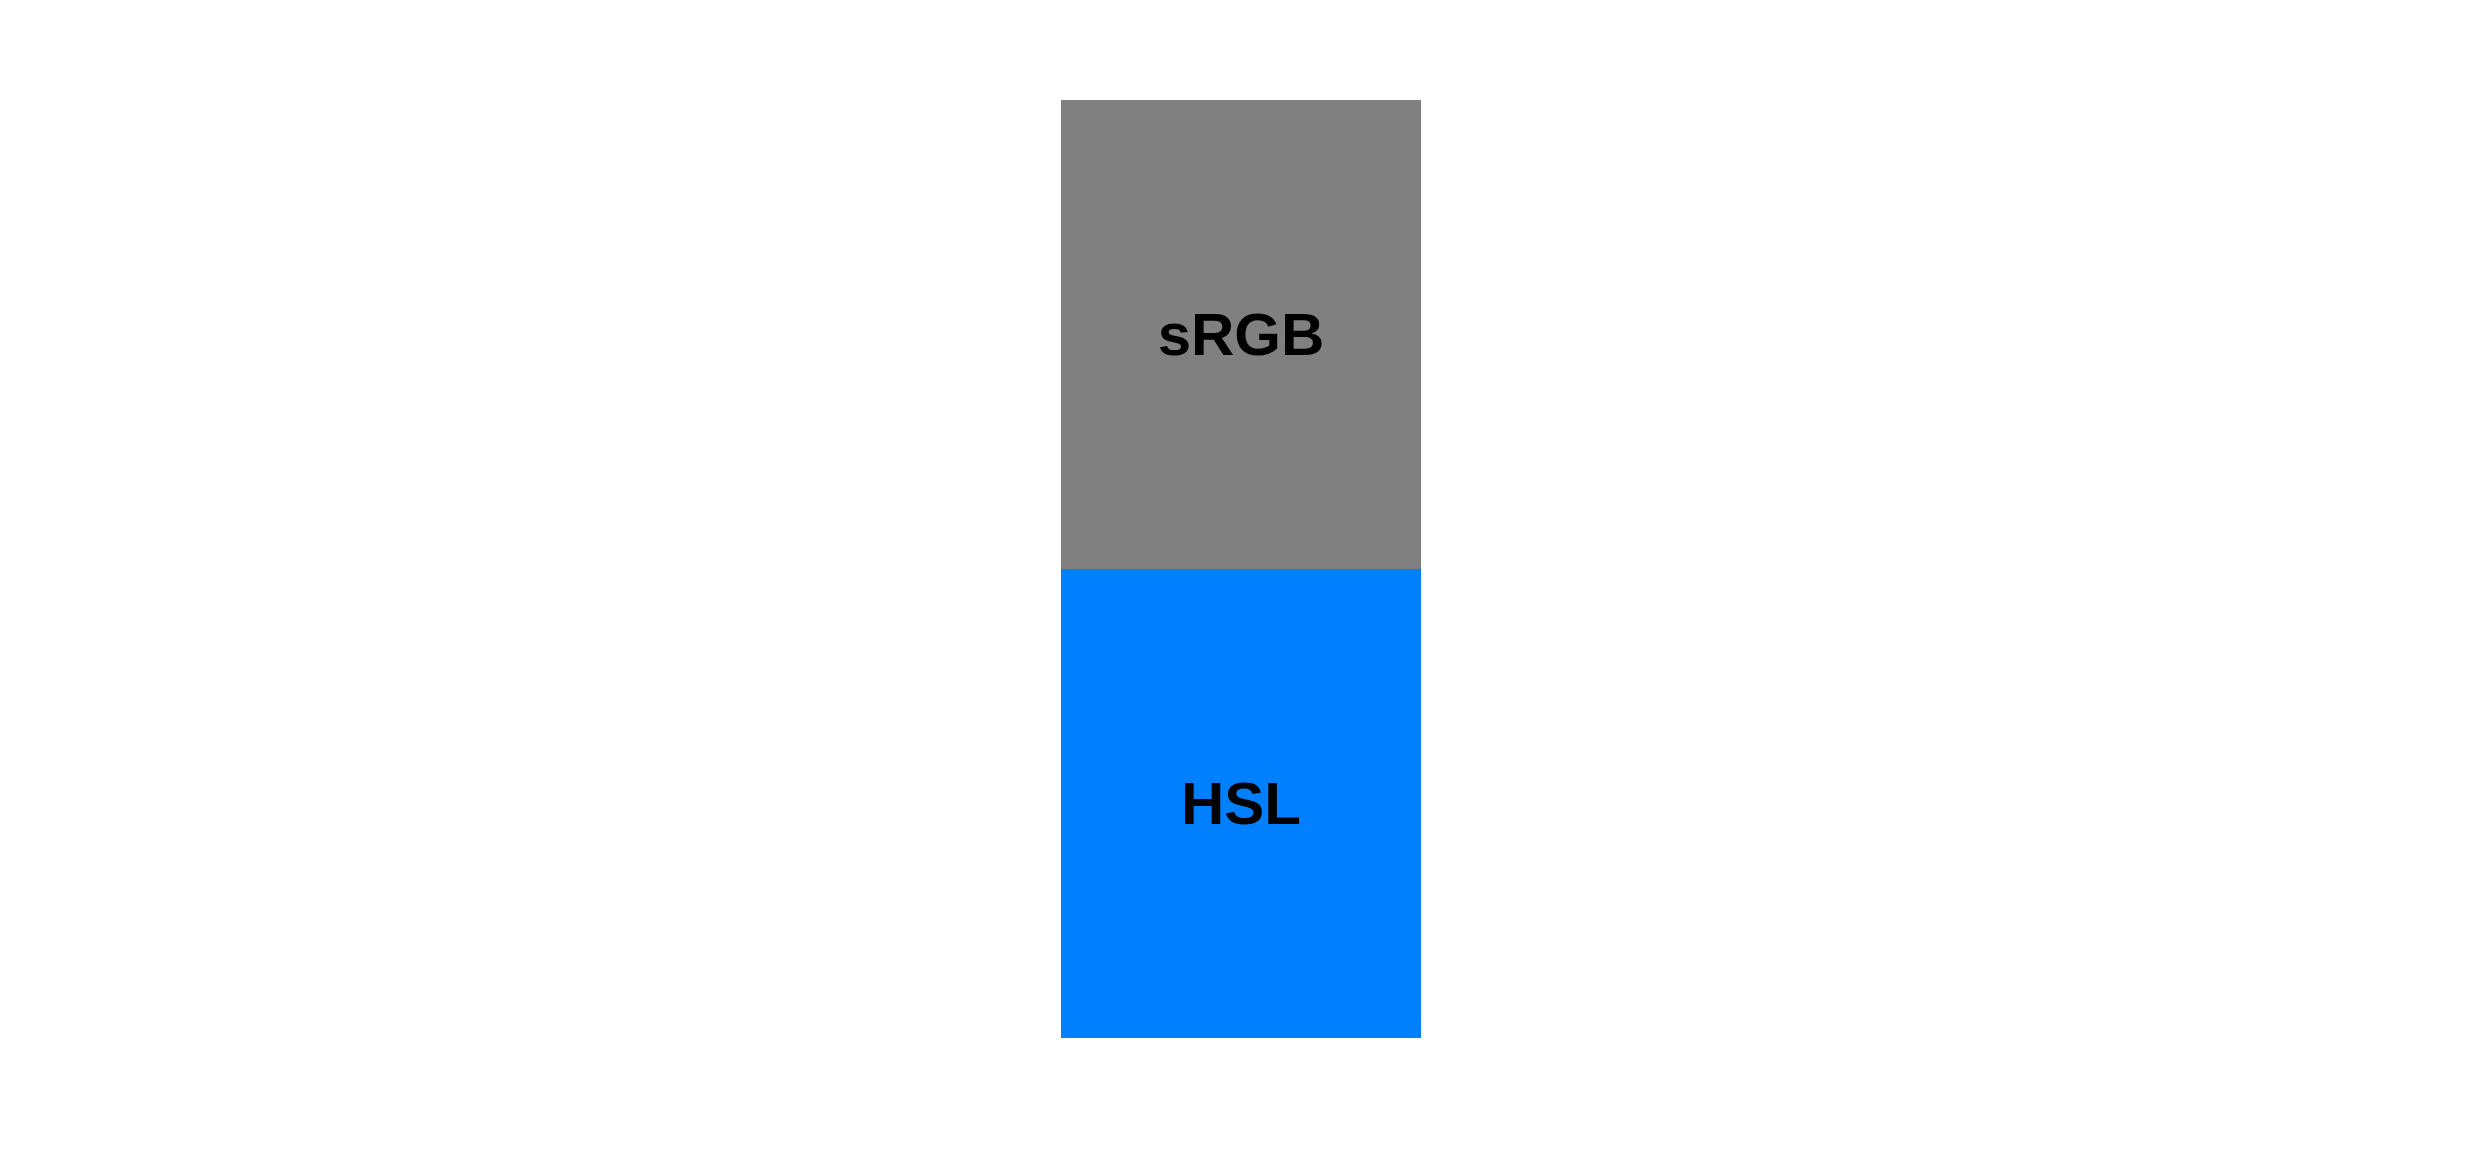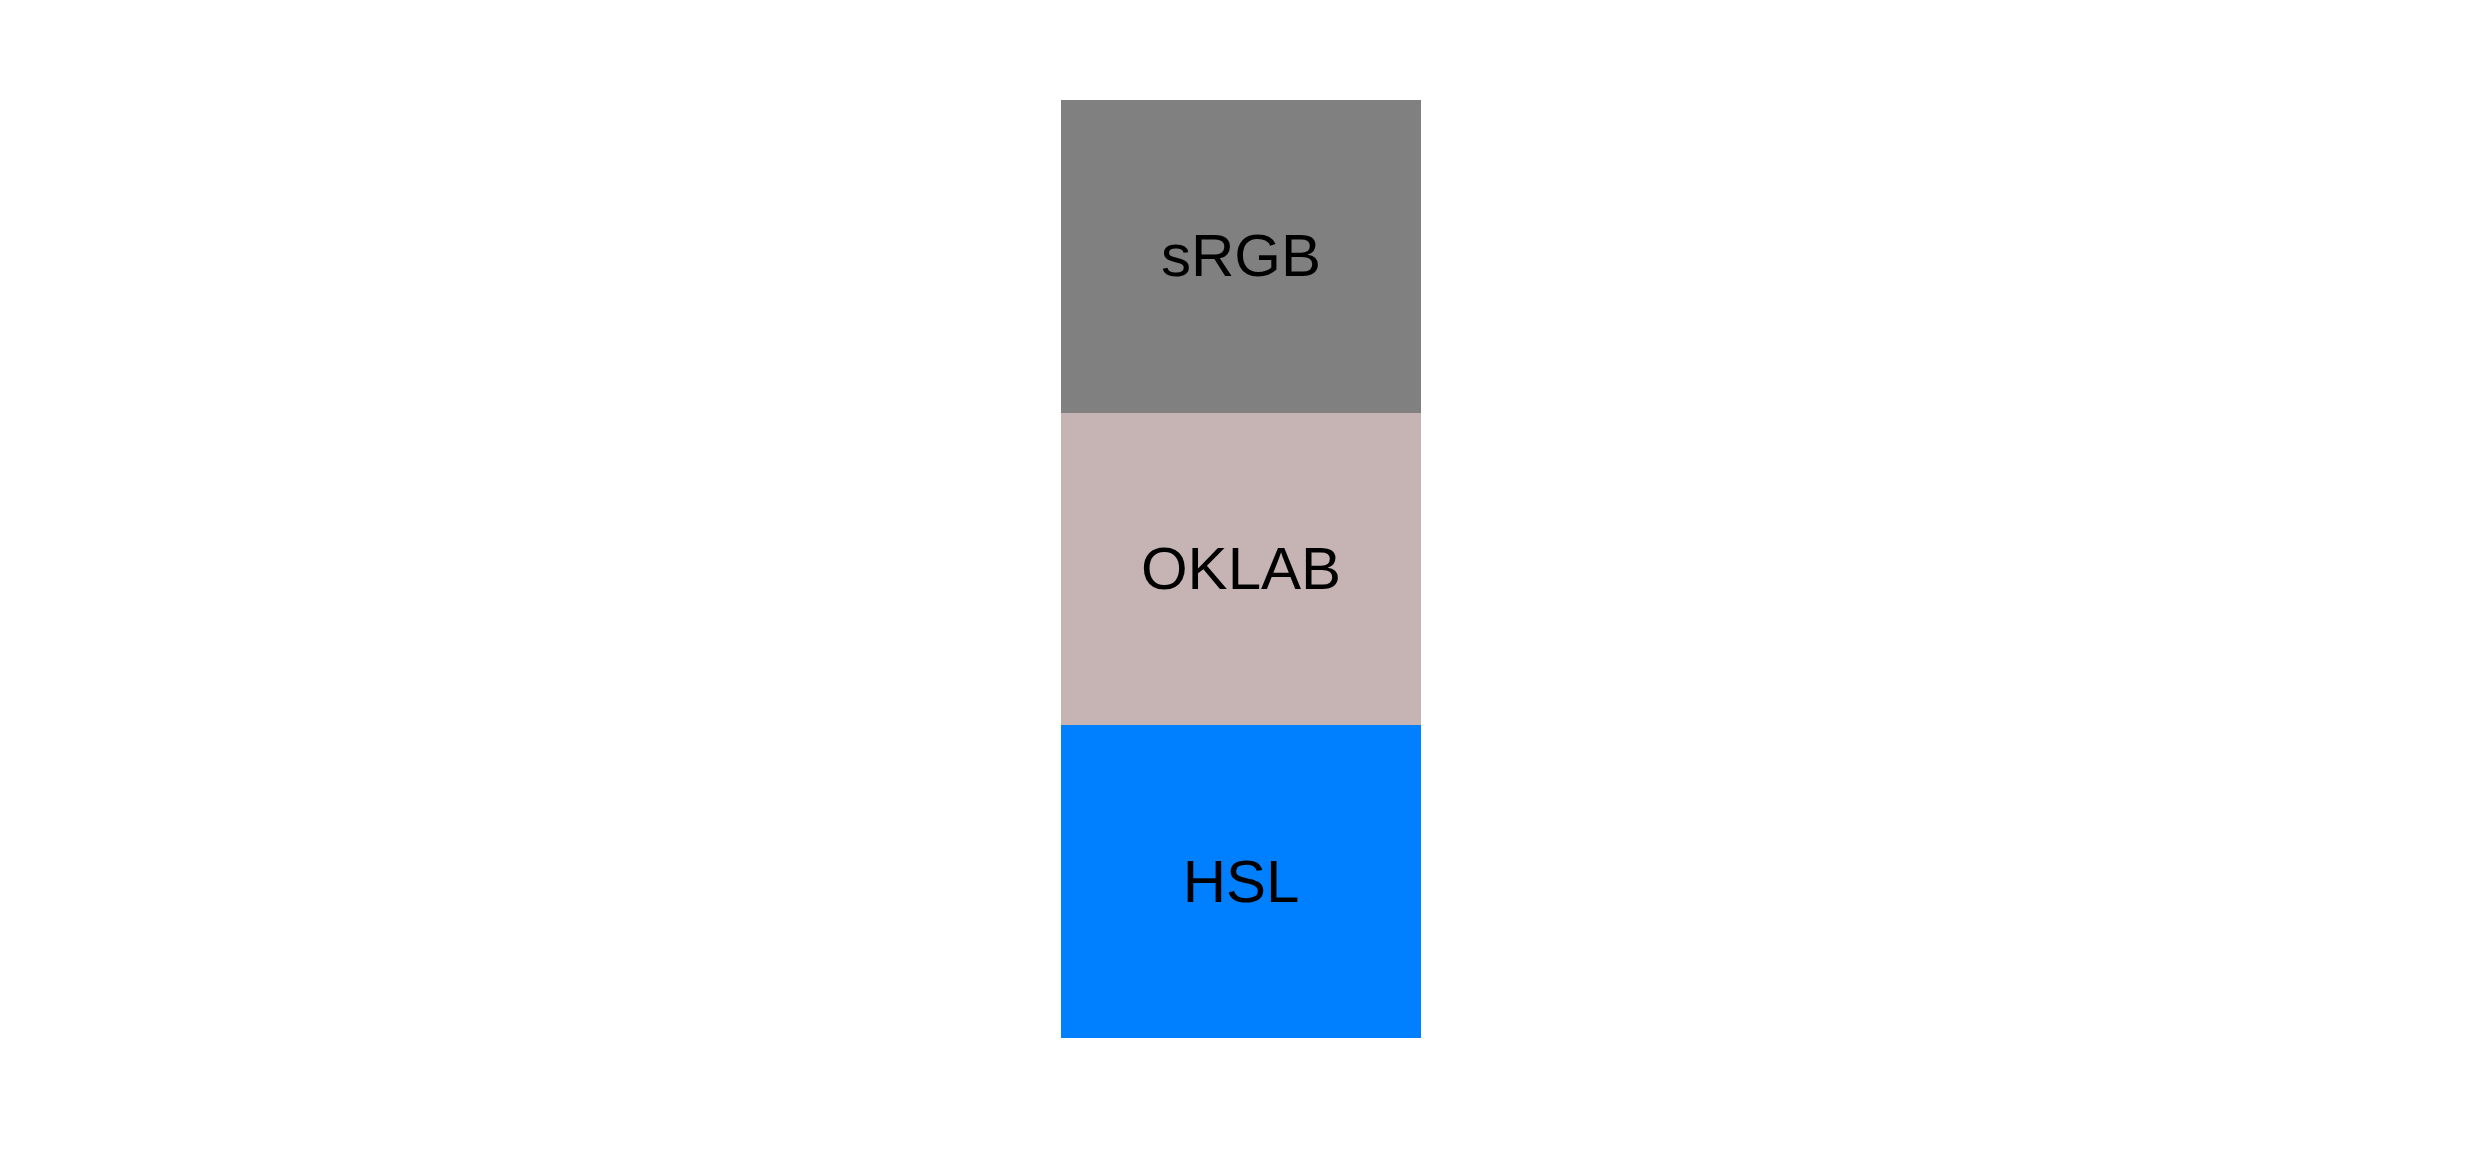--- a/index.html
+++ b/index.html
@@ -18,20 +18,21 @@
     background: #ffffff;
   }
   .stack {
     position: absolute;
     left: 1061px;
     top: 100px;
     width: 360px;
     height: 938px;
     display: flex;
     flex-direction: column;
+    font-weight: bold;
   }
   .swatch {
     flex: 1 1 0;
     display: flex;
     align-items: center;
     justify-content: center;
   }
   .swatch-label {
     font-size: 60px;
     line-height: 1;
@@ -43,23 +44,20 @@
 </head>
 <body>
 
 <div class="canvas">
   <div class="stack">
 
     <div class="swatch" style="background: rgb(128, 128, 128);">
       <span class="swatch-label">sRGB</span>
     </div>
 
-    <div class="swatch" style="background: rgb(198, 180, 180);">
-      <span class="swatch-label">OKLAB</span>
-    </div>
 
     <div class="swatch" style="background: rgb(0, 128, 255);">
       <span class="swatch-label">HSL</span>
     </div>
 
 
   </div>
 </div>
 
 </body></html>

